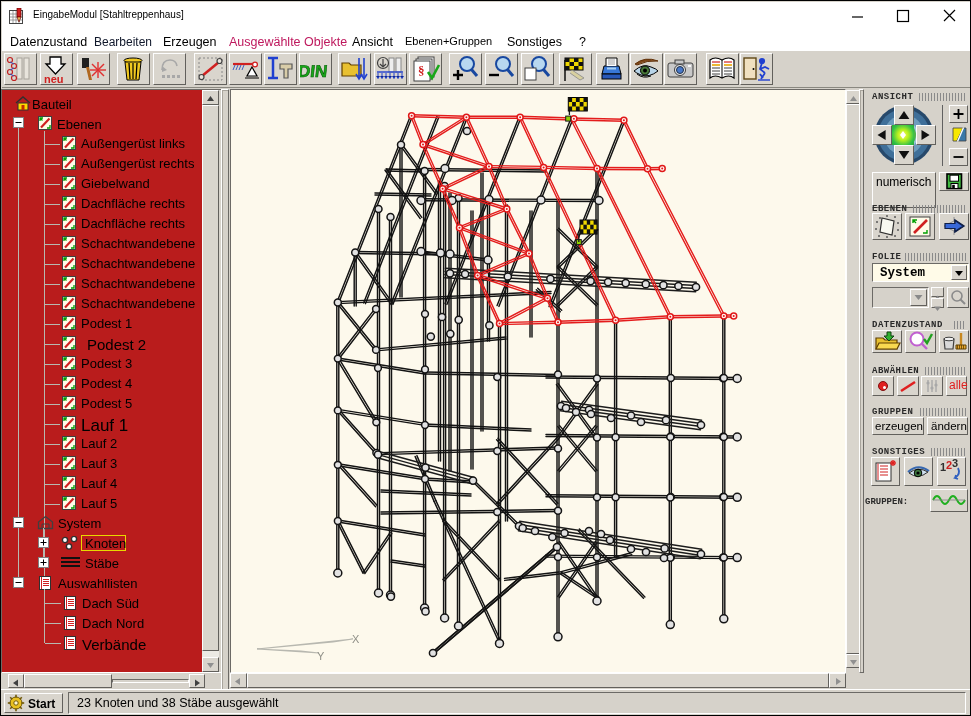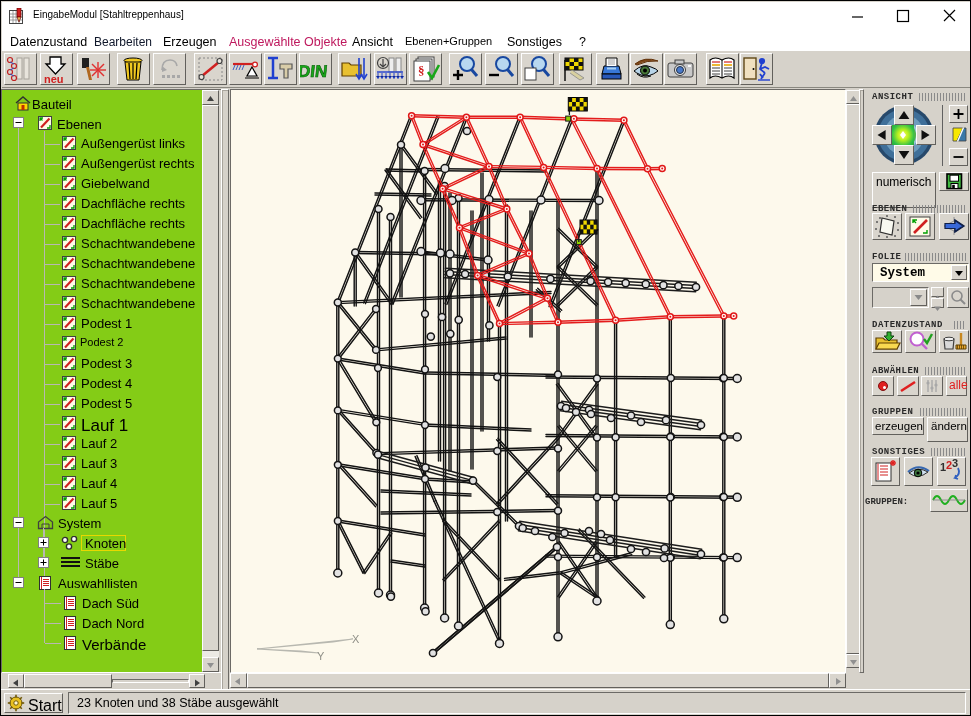--- a/index.html
+++ b/index.html
@@ -210,21 +210,21 @@
 <div class="btn" style="left:739px;top:52px;width:33px;height:32px"><svg width="31" height="30" viewBox="0 0 31 30">
       <rect x="3" y="4" width="12" height="21" fill="#f0e0c0" stroke="#604818" stroke-width="1.4"></rect>
       <circle cx="12.5" cy="15" r="1" fill="#000"></circle>
       <g stroke="#2040d0" stroke-width="1.8" fill="none">
         <circle cx="21" cy="7" r="2.2" fill="#2040d0"></circle>
         <path d="M21 9 L19 15 L24 19 M19 15 L24 13 L28 15 M19 20 L22 24 M24 19 L20 25"></path>
       </g>
       <line x1="17" y1="26" x2="29" y2="26" stroke="#2040d0" stroke-width="1.4"></line>
     </svg></div>
 <div style="position:absolute;left:0px;top:88px;width:222px;height:584px;background:#d6d2ca;border-top:1px solid #6c6a66;border-left:1px solid #6c6a66;border-right:1px solid #fff;border-bottom:1px solid #fff;"></div>
-<div style="position:absolute;left:1px;top:89px;width:200px;height:582px;background:#84cc16;overflow:hidden" id="tree">
+<div style="position:absolute;left:1px;top:89px;width:200px;height:582px;background:#b91c1c;overflow:hidden" id="tree">
     <div style="position:absolute;left:16px;top:38px;width:1px;height:455px;background:#b8b8b0"></div>
     <div style="position:absolute;left:42px;top:41px;width:1px;height:512px;background:#b8b8b0"></div>
     <svg style="position:absolute;left:13px;top:6px" width="16" height="15" viewBox="0 0 16 15">
       <path d="M1 7 L8 1 L15 7" fill="none" stroke="#303030" stroke-width="1.4"></path>
       <rect x="3" y="7" width="10" height="7" fill="#ffd800" stroke="#303030"></rect>
       <rect x="6.5" y="9" width="3" height="5" fill="#c03000"></rect>
     </svg>
     <div style="position:absolute;left:30px;top:7px;font-size:13px">Bauteil</div>
     <svg style="position:absolute;left:11px;top:27px" width="11" height="11" viewBox="0 0 11 11">
       <rect x="0.5" y="0.5" width="10" height="10" fill="#fff" stroke="#808080"></rect>
@@ -317,21 +317,21 @@
       <line x1="4" y1="12.5" x2="12.5" y2="3.5" stroke="#d02020" stroke-width="2.2"></line>
     </svg>
     <div style="position:absolute;left:79px;top:226px;font-size:13px">Podest 1</div>
     <div style="position:absolute;left:43px;top:253.5px;width:15px;height:1px;background:#b8b8b0"></div>
     <svg style="position:absolute;left:59px;top:245px" width="16" height="16" viewBox="0 0 16 16">
       <rect x="1.5" y="1.5" width="13" height="13" fill="#fffbe8" stroke="#404040"></rect>
       <path d="M3 6 L3 3 L6 3 M3 3 L5.5 5.5" stroke="#00a000" stroke-width="1.3" fill="none"></path>
       <path d="M13 10 L13 13 L10 13" stroke="#00a000" stroke-width="1.3" fill="none"></path>
       <line x1="4" y1="12.5" x2="12.5" y2="3.5" stroke="#d02020" stroke-width="2.2"></line>
     </svg>
-    <div style="position:absolute;left:78px;top:246px;font-size:11px">Podest 2</div>
+    <div style="position:absolute;left:85px;top:246px;font-size:15px">Podest 2</div>
     <div style="position:absolute;left:43px;top:273.5px;width:15px;height:1px;background:#b8b8b0"></div>
     <svg style="position:absolute;left:59px;top:265px" width="16" height="16" viewBox="0 0 16 16">
       <rect x="1.5" y="1.5" width="13" height="13" fill="#fffbe8" stroke="#404040"></rect>
       <path d="M3 6 L3 3 L6 3 M3 3 L5.5 5.5" stroke="#00a000" stroke-width="1.3" fill="none"></path>
       <path d="M13 10 L13 13 L10 13" stroke="#00a000" stroke-width="1.3" fill="none"></path>
       <line x1="4" y1="12.5" x2="12.5" y2="3.5" stroke="#d02020" stroke-width="2.2"></line>
     </svg>
     <div style="position:absolute;left:79px;top:266px;font-size:13px">Podest 3</div>
     <div style="position:absolute;left:43px;top:293.5px;width:15px;height:1px;background:#b8b8b0"></div>
     <svg style="position:absolute;left:59px;top:285px" width="16" height="16" viewBox="0 0 16 16">
@@ -1128,21 +1128,21 @@
       </g>
     </svg></div>
 <div class="btn" style="left:945px;top:375px;width:21px;height:20px">
     <div style="position:absolute;left:2px;top:1px;font-size:12px;color:#e02020">alle</div>
   </div>
 <div class="lbl" style="left:871px;top:406px">GRUPPEN</div>
 <div class="hatch" style="left:919px;top:407px;width:46px"></div>
 <div class="btn" style="left:871px;top:416px;width:52px;height:18px">
     <div style="position:absolute;left:2px;top:2px;font-size:11.5px;white-space:nowrap">erzeugen</div>
   </div>
-<div class="btn" style="left:926px;top:416px;width:41px;height:25px">
+<div class="btn" style="left:926px;top:416px;width:41px;height:18px">
     <div style="position:absolute;left:3px;top:2px;font-size:11.5px;white-space:nowrap">ändern</div>
   </div>
 <div class="lbl" style="left:871px;top:446px">SONSTIGES</div>
 <div class="hatch" style="left:930px;top:447px;width:35px"></div>
 <div class="btn" style="left:870px;top:456px;width:29px;height:29px"><svg width="27" height="27" viewBox="0 0 27 27">
       <rect x="4" y="5" width="15" height="18" fill="#fff" stroke="#303030"></rect>
       <line x1="6" y1="5.5" x2="6" y2="22" stroke="#d02020"></line>
       <g stroke="#d02020">
         <line x1="8" y1="8" x2="16" y2="8"></line>
         <line x1="8" y1="11" x2="16" y2="11"></line>
@@ -1182,15 +1182,15 @@
         <line x1="9" y1="0.8" x2="9" y2="3.6"></line>
         <line x1="9" y1="14.4" x2="9" y2="17.2"></line>
         <line x1="0.8" y1="9" x2="3.6" y2="9"></line>
         <line x1="14.4" y1="9" x2="17.2" y2="9"></line>
         <line x1="3.2" y1="3.2" x2="5.2" y2="5.2"></line>
         <line x1="12.8" y1="12.8" x2="14.8" y2="14.8"></line>
         <line x1="12.8" y1="5.2" x2="14.8" y2="3.2"></line>
         <line x1="3.2" y1="14.8" x2="5.2" y2="12.8"></line>
       </g>
     </svg>
-    <span style="position:absolute;left:23px;top:3px;font-size:16px;font-weight:normal">Start</span>
+    <span style="position:absolute;left:23px;top:3px;font-size:12px;font-weight:bold">Start</span>
   </div>
 <div style="position:absolute;left:67px;top:691px;width:898px;height:22px;background:#d6d2ca;border-top:1px solid #6c6a66;border-left:1px solid #6c6a66;border-right:1px solid #fff;border-bottom:1px solid #fff;"></div>
 <div style="position:absolute;left:76px;top:695px;font-size:12.5px;color:#000">23 Knoten und 38 Stäbe ausgewählt</div>
 </body></html>

